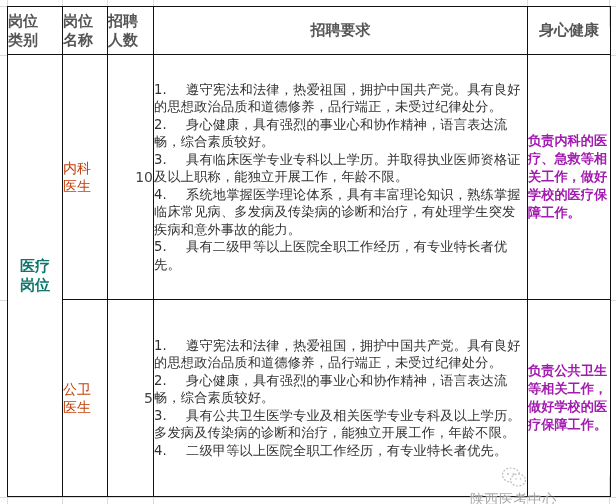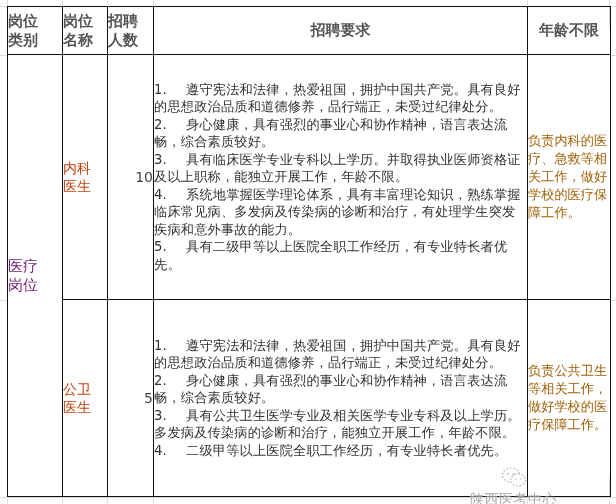--- a/index.html
+++ b/index.html
@@ -45,25 +45,25 @@
       line-height: 19px;
       height: 47px;
     }
     th.narrow {
       text-align: left;
       padding-left: 4px;
     }
     th.center { text-align: center; }
 
     td.category {
-      font-weight: normal;
-      color: #701a75;
+      font-weight: bold;
+      color: #0f766e;
       font-size: 15px;
       line-height: 19px;
-      text-align: left;
+      text-align: center;
       vertical-align: middle;
       padding-top: 160px;
     }
     td.post-name {
       font-size: 14px;
       line-height: 18px;
       color: #c2410c;
       text-align: left;
       padding-left: 6px;
     }
@@ -80,22 +80,23 @@
       color: #333333;
       letter-spacing: 0.2px;
     }
     td.reqs p {
       margin: 0;
     }
     td.duty {
       font-size: 13.2px;
       line-height: 18px;
       padding: 0 2px 0 3px;
-      color: #a16207;
+      color: #a21caf;
       vertical-align: middle;
+      font-weight: bold;
     }
     .num {
       display: inline-block;
       width: 32px;
     }
 
     .watermark {
       position: absolute;
       left: 470px;
       top: 466px;
@@ -146,21 +147,21 @@
       </th>
       <th class="narrow">
         <span>岗位</span><br>
         <span>名称</span>
       </th>
       <th class="narrow">
         <span>招聘</span><br>
         <span>人数</span>
       </th>
       <th class="center">招聘要求</th>
-      <th class="center">年龄不限</th>
+      <th class="center">身心健康</th>
     </tr>
   </thead>
   <tbody>
     <tr style="height:245px">
       <td class="category" rowspan="2">
         <span>医疗</span><br>
         <span>岗位</span>
       </td>
       <td class="post-name">
         <span>内科</span><br>

